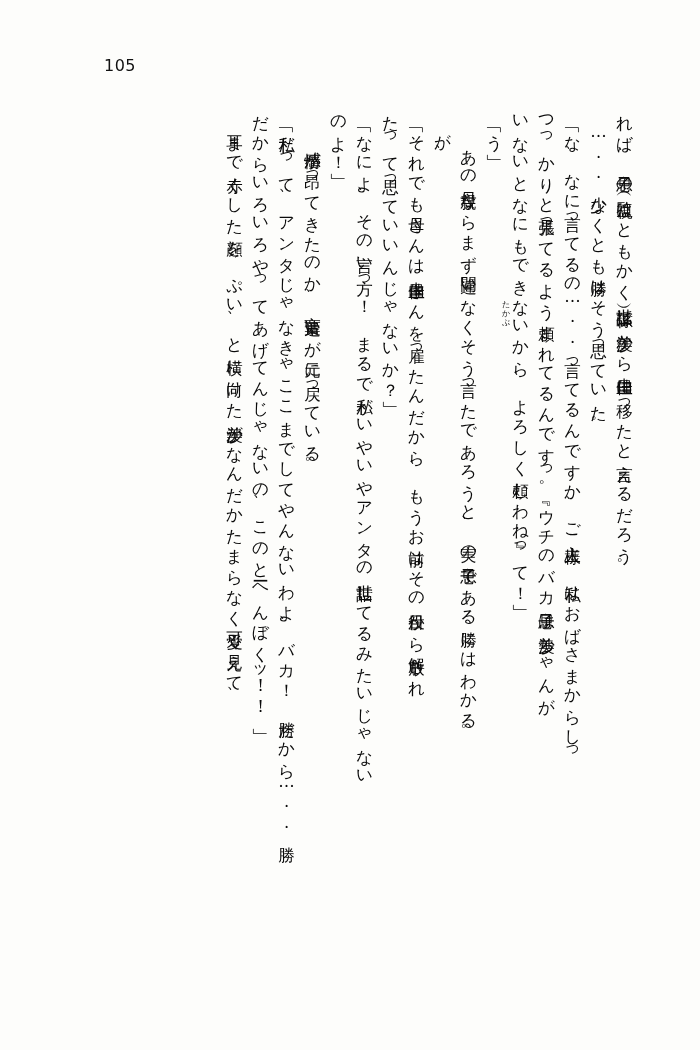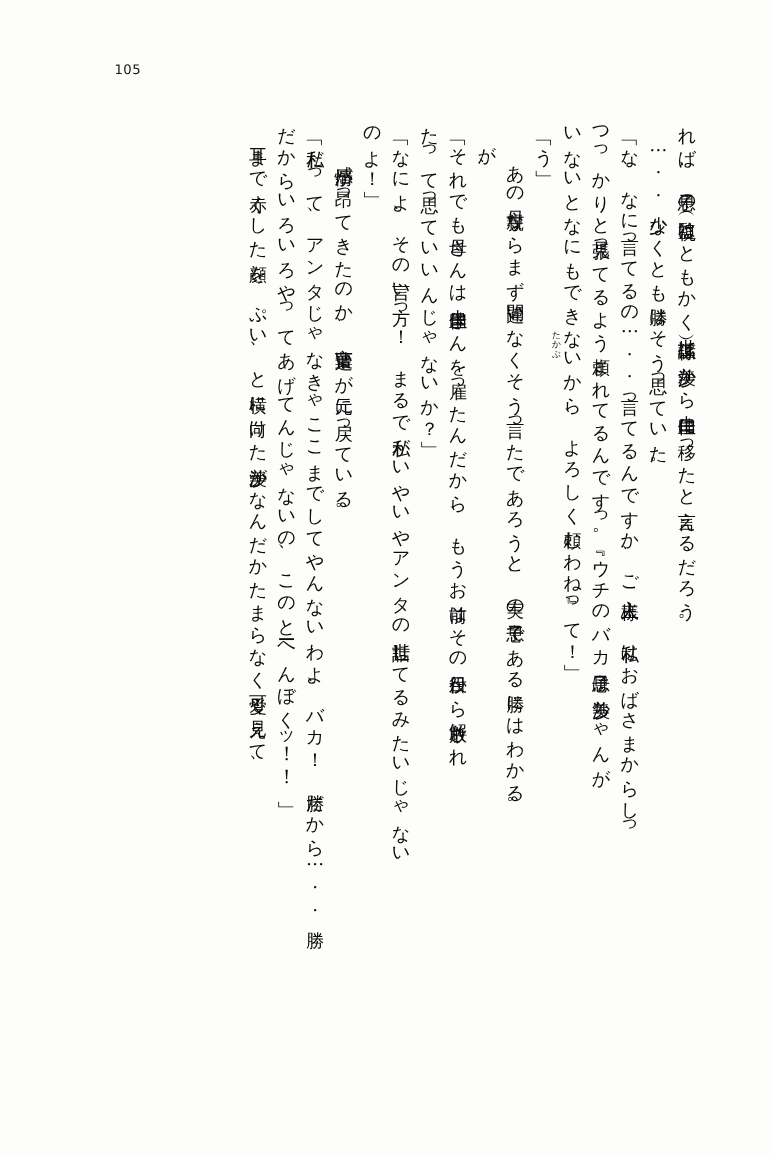--- a/index.html
+++ b/index.html
@@ -18,21 +18,21 @@
     position: relative;
     width: 700px;
     height: 1050px;
     background: #fdfdfb;
   }
   
   .page-number {
     position: absolute;
     top: 56px;
     left: 104px;
-    font-size: 12px;
+    font-size: 16px;
     letter-spacing: 0.5px;
     color: #111;
     font-family: "DejaVu Sans", "Liberation Sans", sans-serif;
   }
   
   .text-block {
     position: absolute;
     top: 104px;
     left: 68px;
     width: 564px;

